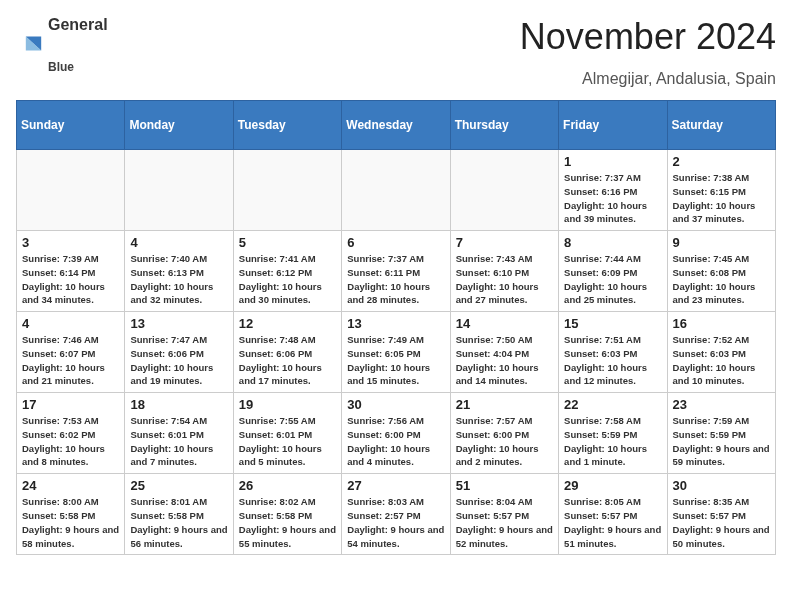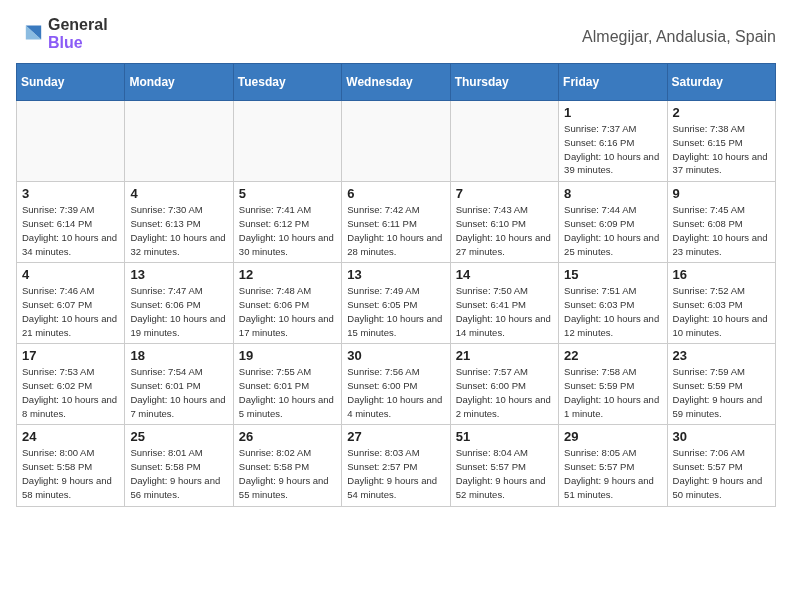--- a/index.html
+++ b/index.html
@@ -26,23 +26,24 @@
       display: flex;
       flex-direction: column;
       line-height: 1.1;
     }
     .logo-general {
       font-size: 16px;
       font-weight: bold;
       color: #333;
     }
     .logo-blue {
-      font-size: 16px;
-      font-weight: bold;
-      color: #8b5cf6;
+      font-size: 12px;
+      font-weight: bold;
+      color: #404040;
+      margin-top: 27px;
     }
     .logo-icon {
       width: 28px;
       height: 28px;
     }
     .title-block {
       text-align: right;
     }
     .month-title {
       font-size: 36px;
@@ -57,21 +58,21 @@
     table {
       width: 100%;
       border-collapse: collapse;
       table-layout: fixed;
     }
     th {
       background-color: #3a7abf;
       color: #fff;
       font-size: 12px;
       font-weight: bold;
-      padding: 11px 4px;
+      padding: 17px 4px;
       text-align: left;
       border: 1px solid #2d62a0;
     }
     td {
       border: 1px solid #ccc;
       vertical-align: top;
       padding: 4px 5px;
       font-size: 10px;
       color: #333;
       background: #fff;
@@ -84,37 +85,39 @@
       font-size: 13px;
       font-weight: bold;
       color: #222;
       display: block;
       margin-bottom: 2px;
     }
     .day-info {
       font-size: 9.5px;
       line-height: 1.45;
       color: #333;
+      font-weight: bold;
     }
   </style>
 </head>
 <body>
 
 <div class="header">
   <div class="logo">
     <svg class="logo-icon" viewBox="0 0 40 40" xmlns="http://www.w3.org/2000/svg">
       <polygon points="14,8 36,8 36,28" fill="#3a7abf"></polygon>
       <polygon points="14,8 36,28 14,28" fill="#5a9fd4" opacity="0.7"></polygon>
     </svg>
     <div class="logo-text">
       <span class="logo-general">General</span>
       <span class="logo-blue">Blue</span>
     </div>
   </div>
   <div class="title-block">
+    <div class="month-title">November 2024</div>
     <div class="location-title">Almegijar, Andalusia, Spain</div>
   </div>
 </div>
 
 <table>
   <thead>
     <tr>
     <th>Sunday</th>
         <th>Monday</th>
         <th>Tuesday</th>
@@ -146,33 +149,33 @@
       </tr>
       <tr>
         <td>
           <span class="day-num">3</span>
           <div class="day-info">Sunrise: 7:39 AM
 Sunset: 6:14 PM
 Daylight: 10 hours and 34 minutes.</div>
         </td>
         <td>
           <span class="day-num">4</span>
-          <div class="day-info">Sunrise: 7:30 AM
+          <div class="day-info">Sunrise: 7:40 AM
 Sunset: 6:13 PM
 Daylight: 10 hours and 32 minutes.</div>
         </td>
         <td>
           <span class="day-num">5</span>
           <div class="day-info">Sunrise: 7:41 AM
 Sunset: 6:12 PM
 Daylight: 10 hours and 30 minutes.</div>
         </td>
         <td>
           <span class="day-num">6</span>
-          <div class="day-info">Sunrise: 7:42 AM
+          <div class="day-info">Sunrise: 7:37 AM
 Sunset: 6:11 PM
 Daylight: 10 hours and 28 minutes.</div>
         </td>
         <td>
           <span class="day-num">7</span>
           <div class="day-info">Sunrise: 7:43 AM
 Sunset: 6:10 PM
 Daylight: 10 hours and 27 minutes.</div>
         </td>
         <td>
@@ -209,21 +212,21 @@
         </td>
         <td>
           <span class="day-num">13</span>
           <div class="day-info">Sunrise: 7:49 AM
 Sunset: 6:05 PM
 Daylight: 10 hours and 15 minutes.</div>
         </td>
         <td>
           <span class="day-num">14</span>
           <div class="day-info">Sunrise: 7:50 AM
-Sunset: 6:41 PM
+Sunset: 4:04 PM
 Daylight: 10 hours and 14 minutes.</div>
         </td>
         <td>
           <span class="day-num">15</span>
           <div class="day-info">Sunrise: 7:51 AM
 Sunset: 6:03 PM
 Daylight: 10 hours and 12 minutes.</div>
         </td>
         <td>
           <span class="day-num">16</span>
@@ -308,19 +311,19 @@
 Daylight: 9 hours and 52 minutes.</div>
         </td>
         <td>
           <span class="day-num">29</span>
           <div class="day-info">Sunrise: 8:05 AM
 Sunset: 5:57 PM
 Daylight: 9 hours and 51 minutes.</div>
         </td>
         <td>
           <span class="day-num">30</span>
-          <div class="day-info">Sunrise: 7:06 AM
+          <div class="day-info">Sunrise: 8:35 AM
 Sunset: 5:57 PM
 Daylight: 9 hours and 50 minutes.</div>
         </td>
       </tr>
     </tbody>
 </table>
 
 </body></html>

